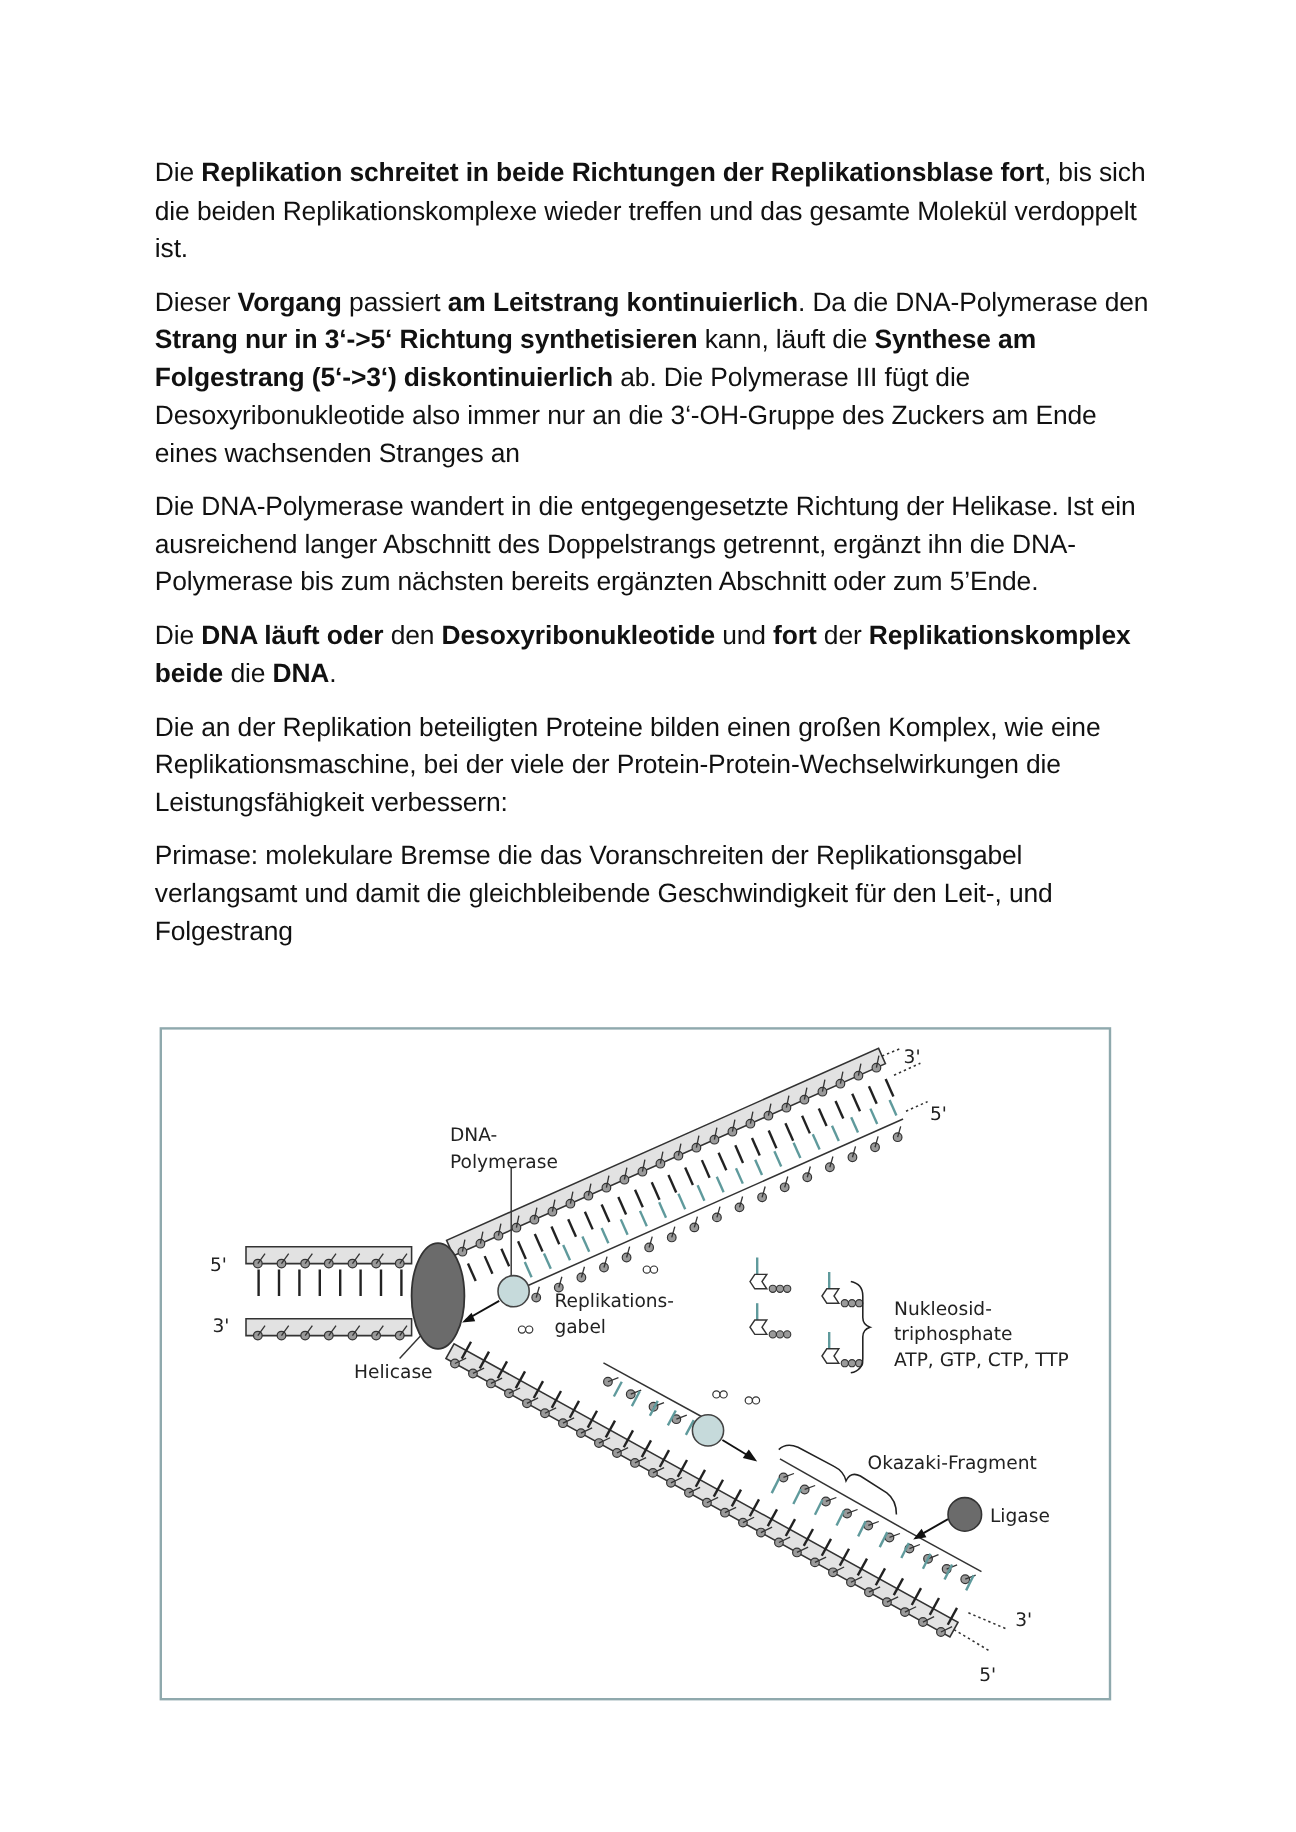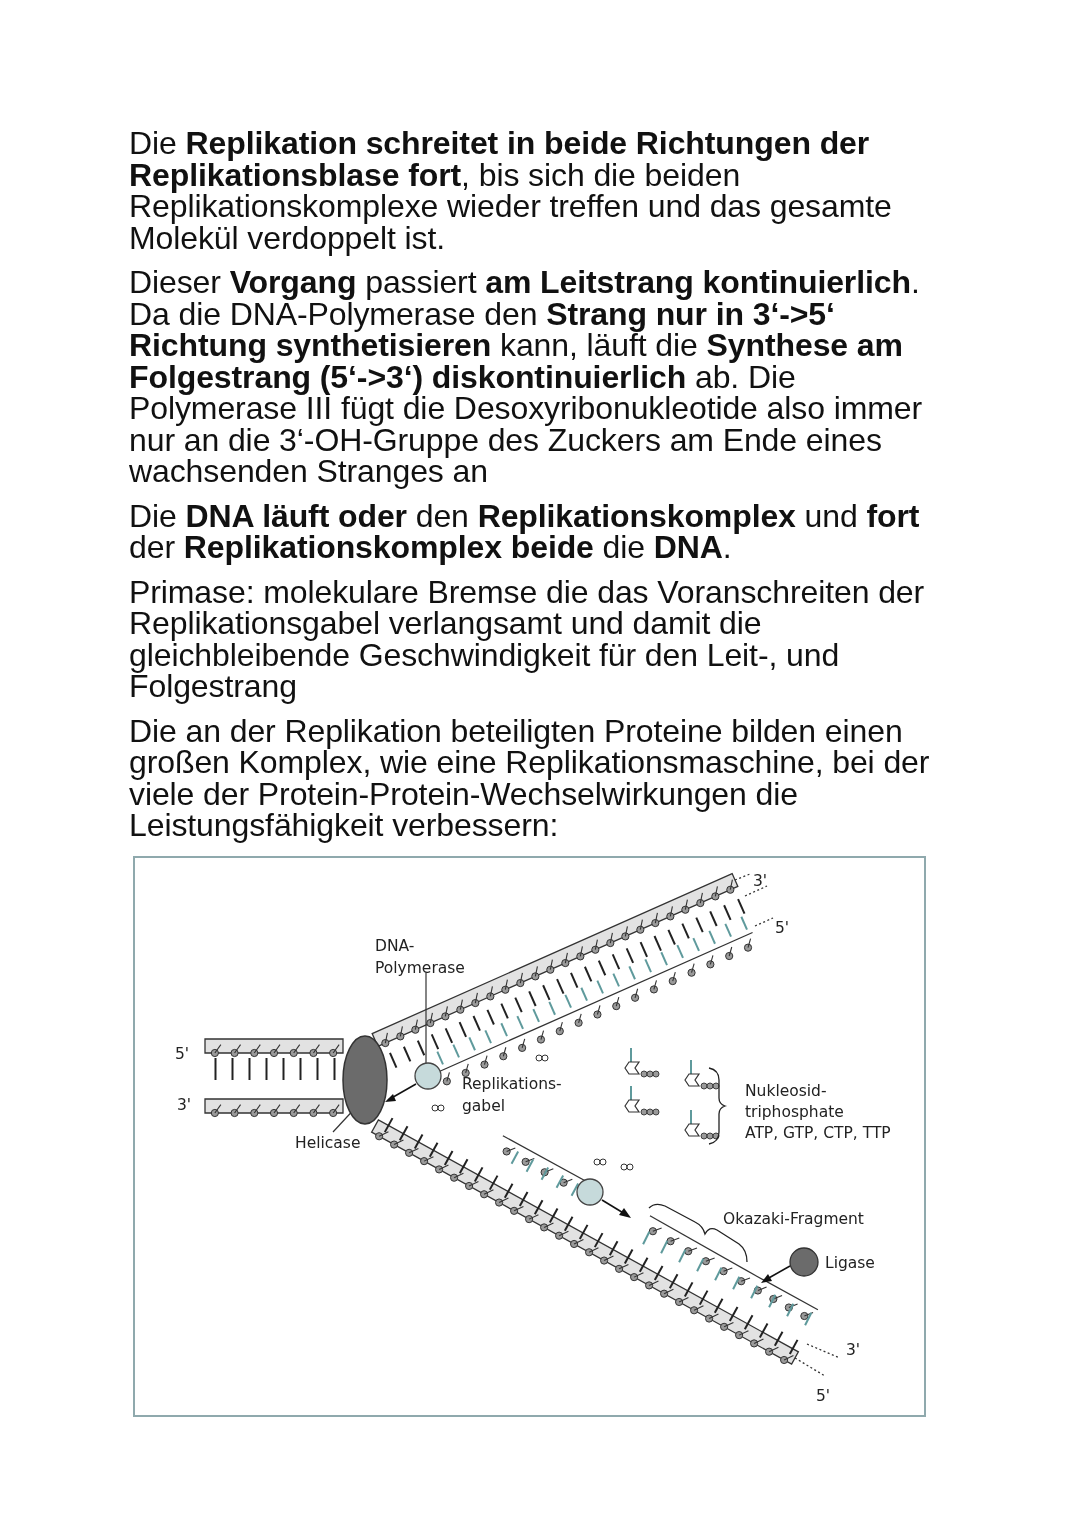--- a/index.html
+++ b/index.html
@@ -1,34 +1,35 @@
 <!DOCTYPE html>
 <html><head>
 <meta charset="utf-8">
 <style>
   html, body { margin: 0; padding: 0; background: #ffffff; }
   body { width: 1080px; height: 1527px; position: relative; overflow: hidden;
          font-family: "Liberation Sans", sans-serif; color: #111; }
   .doc { position: absolute; left: 129px; top: 128px; width: 830px; }
-  .para { font-size: 32px; line-height: 31.5px; margin: 0 0 13px 0; letter-spacing: -0.1px; }
+  .para { font-size: 22px; line-height: 31.5px; margin: 0 0 13px 0; letter-spacing: -0.1px; }
   .para b { font-weight: bold; }
   .figure { position: absolute; left: 133px; top: 856px; width: 793px; height: 561px;
             border: 2px solid #8fa9ad; box-sizing: border-box; background: #fff; }
   .figure svg { position: absolute; left: 0; top: 0; }
   .lbl { font-family: "DejaVu Sans", sans-serif; font-size: 15.5px; fill: #222; }
 </style>
 </head>
 <body>
 
 <div class="doc">
   <p class="para"><span>Die </span><b>Replikation schreitet in beide Richtungen der Replikationsblase fort</b><span>, bis sich die beiden Replikationskomplexe wieder treffen und das gesamte Molekül verdoppelt ist.</span></p>
   <p class="para"><span>Dieser </span><b>Vorgang</b><span> passiert </span><b>am Leitstrang kontinuierlich</b><span>. Da die DNA-Polymerase den </span><b>Strang nur in 3‘-&gt;5‘ Richtung synthetisieren</b><span> kann, läuft die </span><b>Synthese am Folgestrang (5‘-&gt;3‘) diskontinuierlich</b><span> ab. Die Polymerase III fügt die Desoxyribonukleotide also immer nur an die 3‘-OH-Gruppe des Zuckers am Ende eines wachsenden Stranges an</span></p>
-  <p class="para"><span>Die </span><b>DNA läuft oder</b><span> den </span><b>Replikationskomplex</b><span> und </span><b>fort</b><span> der </span><b>Replikationskomplex beide</b><span> die </span><b>DNA</b><span>.</span></p>
+  <p class="para"><span>Die DNA-Polymerase wandert in die entgegengesetzte Richtung der Helikase. Ist ein ausreichend langer Abschnitt des Doppelstrangs getrennt, ergänzt ihn die DNA-Polymerase bis zum nächsten bereits ergänzten Abschnitt oder zum 5’Ende.</span></p>
+  <p class="para"><span>Die </span><b>DNA läuft oder</b><span> den </span><b>Desoxyribonukleotide</b><span> und </span><b>fort</b><span> der </span><b>Replikationskomplex beide</b><span> die </span><b>DNA</b><span>.</span></p>
+  <p class="para"><span>Die an der Replikation beteiligten Proteine bilden einen großen Komplex, wie eine Replikationsmaschine, bei der viele der Protein-Protein-Wechselwirkungen die Leistungsfähigkeit verbessern:</span></p>
   <p class="para"><span>Primase: molekulare Bremse die das Voranschreiten der Replikationsgabel verlangsamt und damit die gleichbleibende Geschwindigkeit für den Leit-, und Folgestrang</span></p>
-  <p class="para"><span>Die an der Replikation beteiligten Proteine bilden einen großen Komplex, wie eine Replikationsmaschine, bei der viele der Protein-Protein-Wechselwirkungen die Leistungsfähigkeit verbessern:</span></p>
 </div>
 
 <div class="figure">
   <svg width="789" height="557" viewBox="0 0 789 557">
     <g id="strands">
         <g>
           <polygon points="70,195,208,195,208,181,70,181" fill="#e2e2e2" stroke="#333" stroke-width="1.3"></polygon>
           <circle cx="79.85714285714286" cy="195" r="3.6" fill="#9a9a9a" stroke="#333" stroke-width="1"></circle>
           <path d="M79.85714285714286,195 l6,-8.4" stroke="#333" stroke-width="1.1" fill="none"></path>
           <circle cx="99.57142857142857" cy="195" r="3.6" fill="#9a9a9a" stroke="#333" stroke-width="1"></circle>

